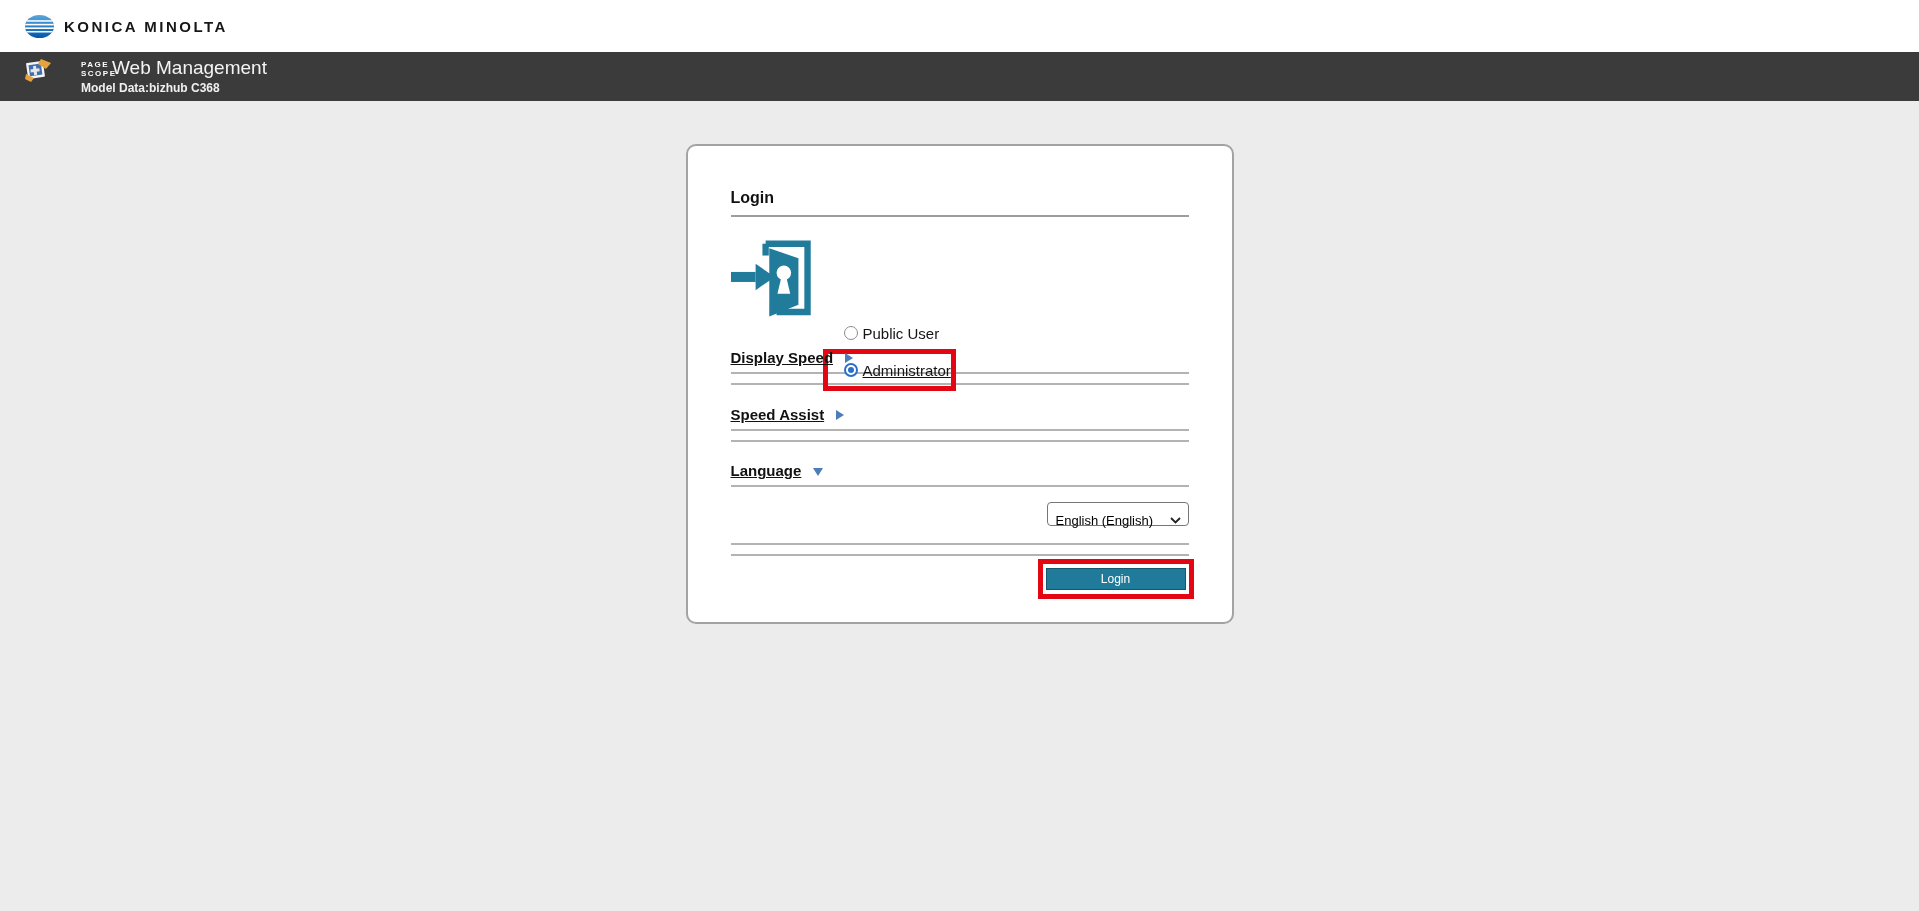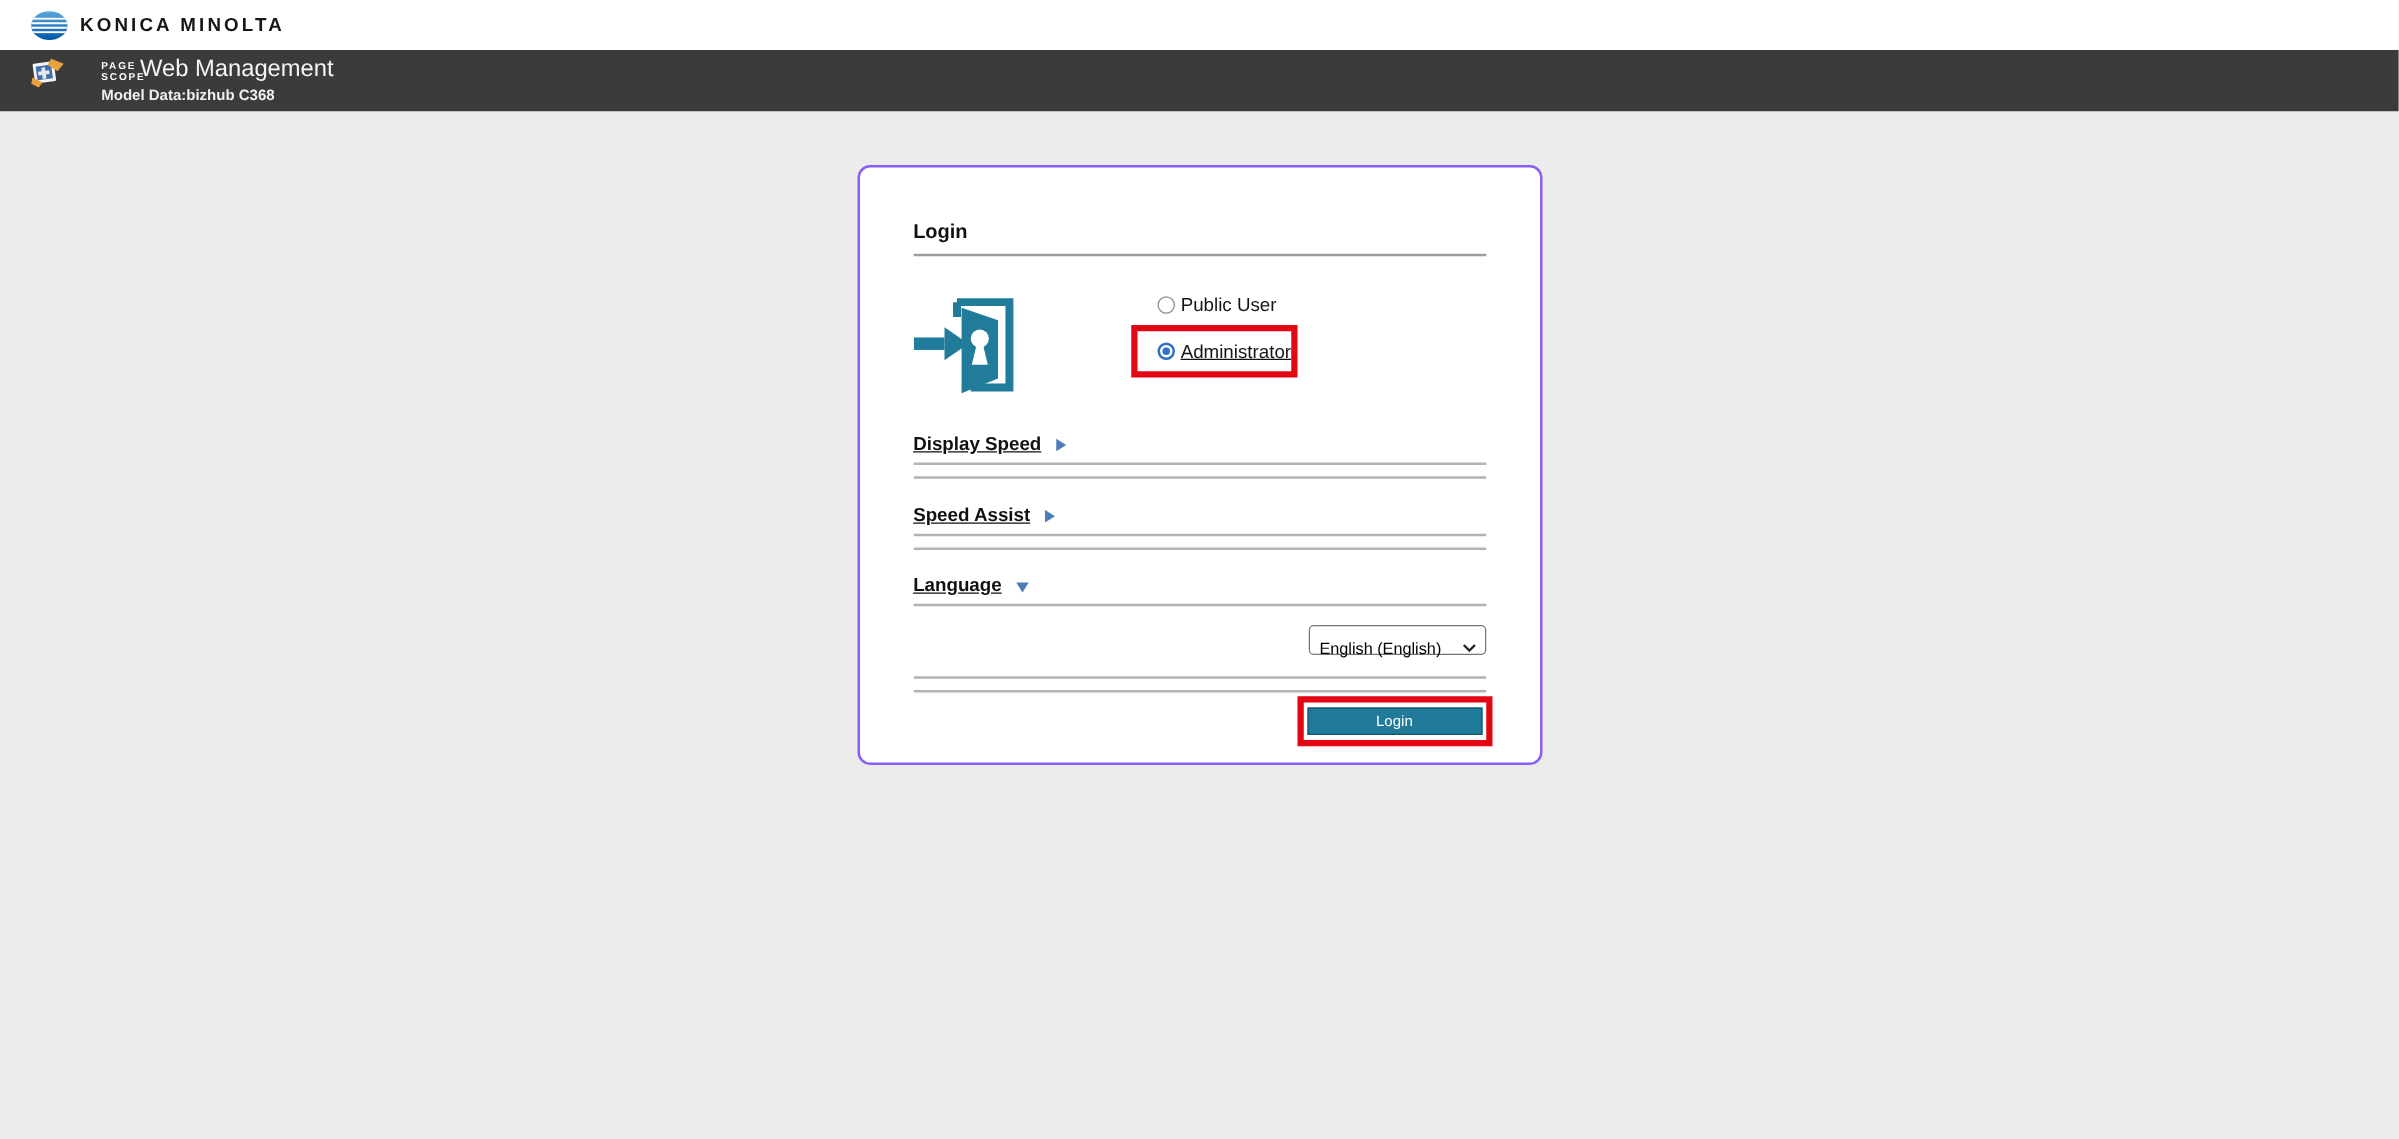--- a/index.html
+++ b/index.html
@@ -4,43 +4,43 @@
 <style>
   * { margin:0; padding:0; box-sizing:border-box; }
   html,body { width:1919px; height:911px; }
   body {
     background:#ececec;
     font-family:"Liberation Sans", sans-serif;
     color:#111;
   }
 
   
-  .topbar { height:40px; background:#ffffff; display:flex; align-items:center; padding-left:24px; }
+  .topbar { height:52px; background:#ffffff; display:flex; align-items:center; padding-left:24px; }
   .brand { display:flex; align-items:center; gap:9px; }
   .brand-text { font-size:15px; font-weight:bold; letter-spacing:2.5px; color:#161616; }
 
   
   .appbar { height:49px; background:#3b3b3b; position:relative; color:#fff; }
   .ps-icon { position:absolute; left:24px; top:5px; }
   .ps-label { position:absolute; left:81px; top:8px; font-size:8px; font-weight:bold; letter-spacing:1.5px; line-height:9px; color:#fdfdfd; }
   .app-title { position:absolute; left:112px; top:3px; font-size:19px; line-height:26px; font-weight:normal; color:#f4f4f4; }
   .model-name { position:absolute; left:81px; top:29px; font-size:12px; font-weight:bold; color:#f0f0f0; }
 
   
   .dialog {
     width:548px; height:480px;
     margin:43px auto 0;
     background:#fff;
-    border:2px solid #8b5cf6;
+    border:2px solid #a3a3a3;
     border-radius:10px;
     padding:43px 43px 0;
   }
   .panel-title { font-size:16px; font-weight:bold; padding-bottom:8px; border-bottom:2px solid #9c9c9c; }
 
-  .login-row { display:flex; margin-top:26px; height:88px; }
+  .login-row { display:flex; margin-top:16px; height:88px;flex-direction:column; }
   .door-icon { width:82px; height:87px; flex:0 0 auto; }
   .radio-col { margin-left:113px; padding-top:1px; }
   .radio-row { display:flex; align-items:center; height:24px; cursor:default; }
   .rb { width:14px; height:14px; border-radius:50%; border:1px solid #8d8d8d; background:#fff; margin-right:5px; flex:0 0 auto; }
   .rb.checked { border:2px solid #2a6fc8; position:relative; }
   .rb.checked::after { content:""; position:absolute; left:2px; top:2px; width:6px; height:6px; border-radius:50%; background:#2a6fc8; }
   .radio-label { font-size:15px; color:#151515; }
   .admin-box { border:5px solid #e30613; margin-left:-21px; margin-top:4px; padding:4px 0 4px 16px; display:inline-flex; align-items:flex-start;text-decoration:underline; }
 
   .section-head { font-size:15px; font-weight:bold; display:flex; align-items:center; gap:12px; cursor:pointer;text-decoration:underline; }

